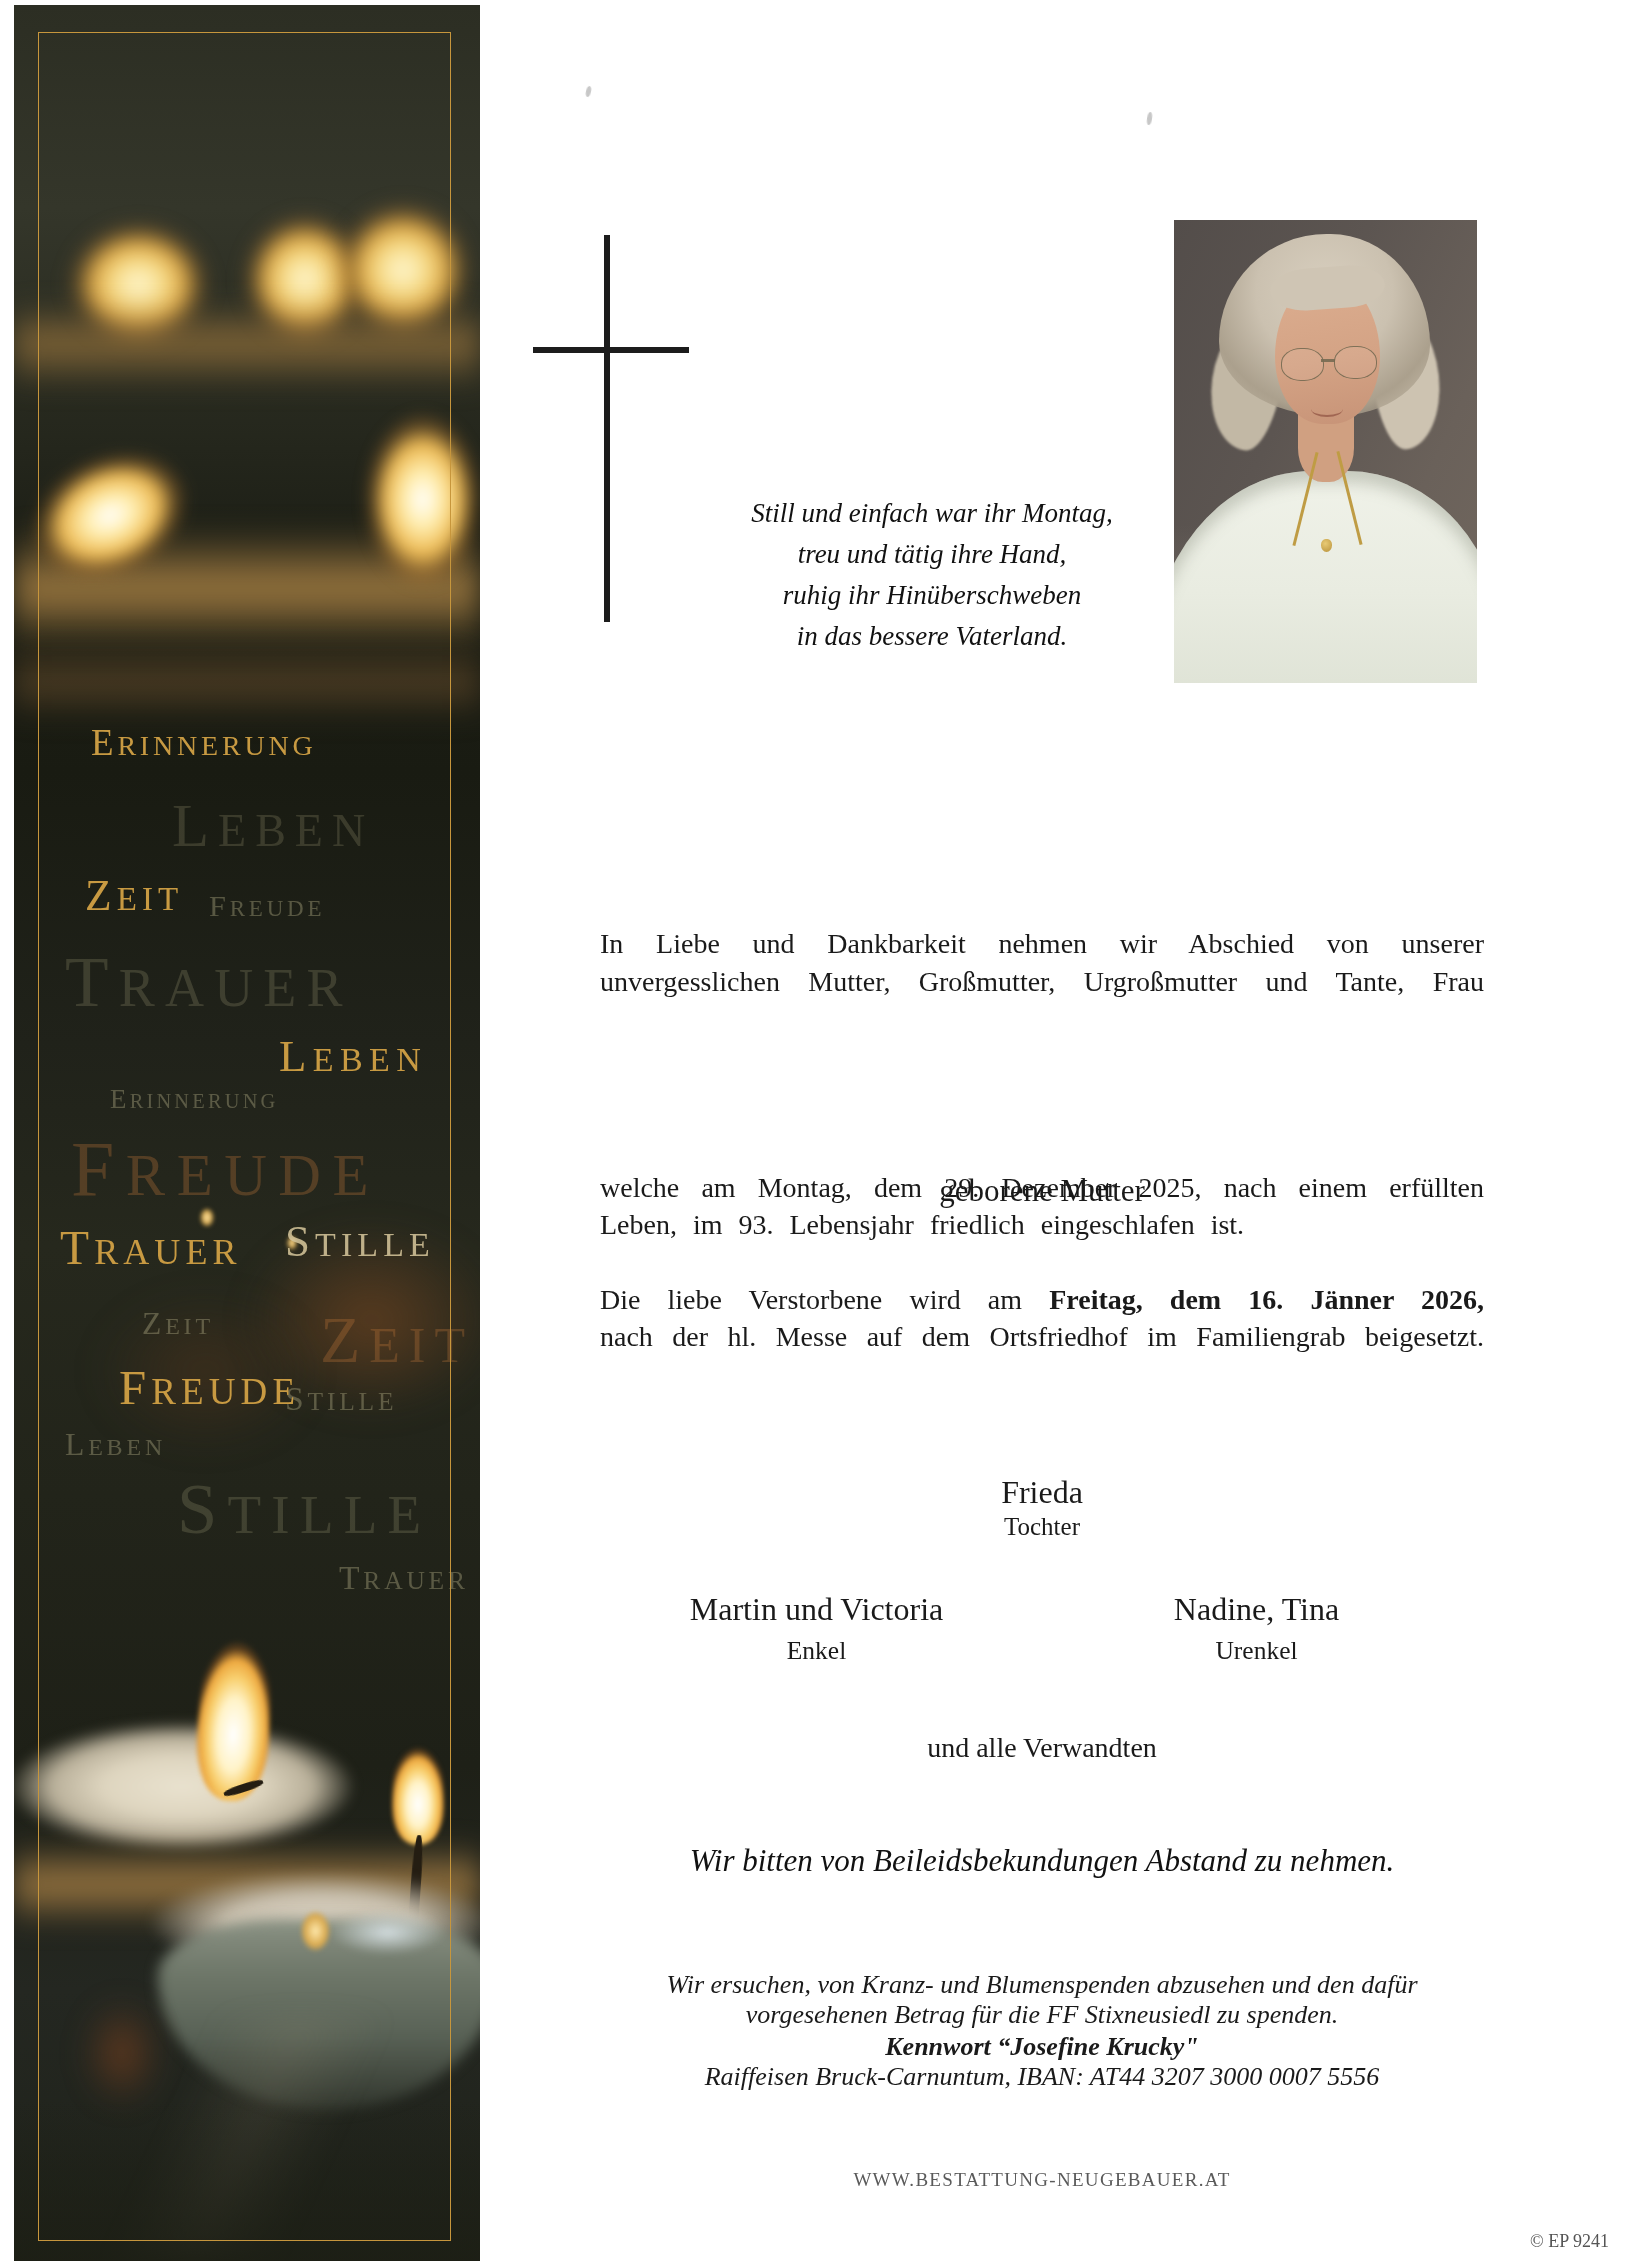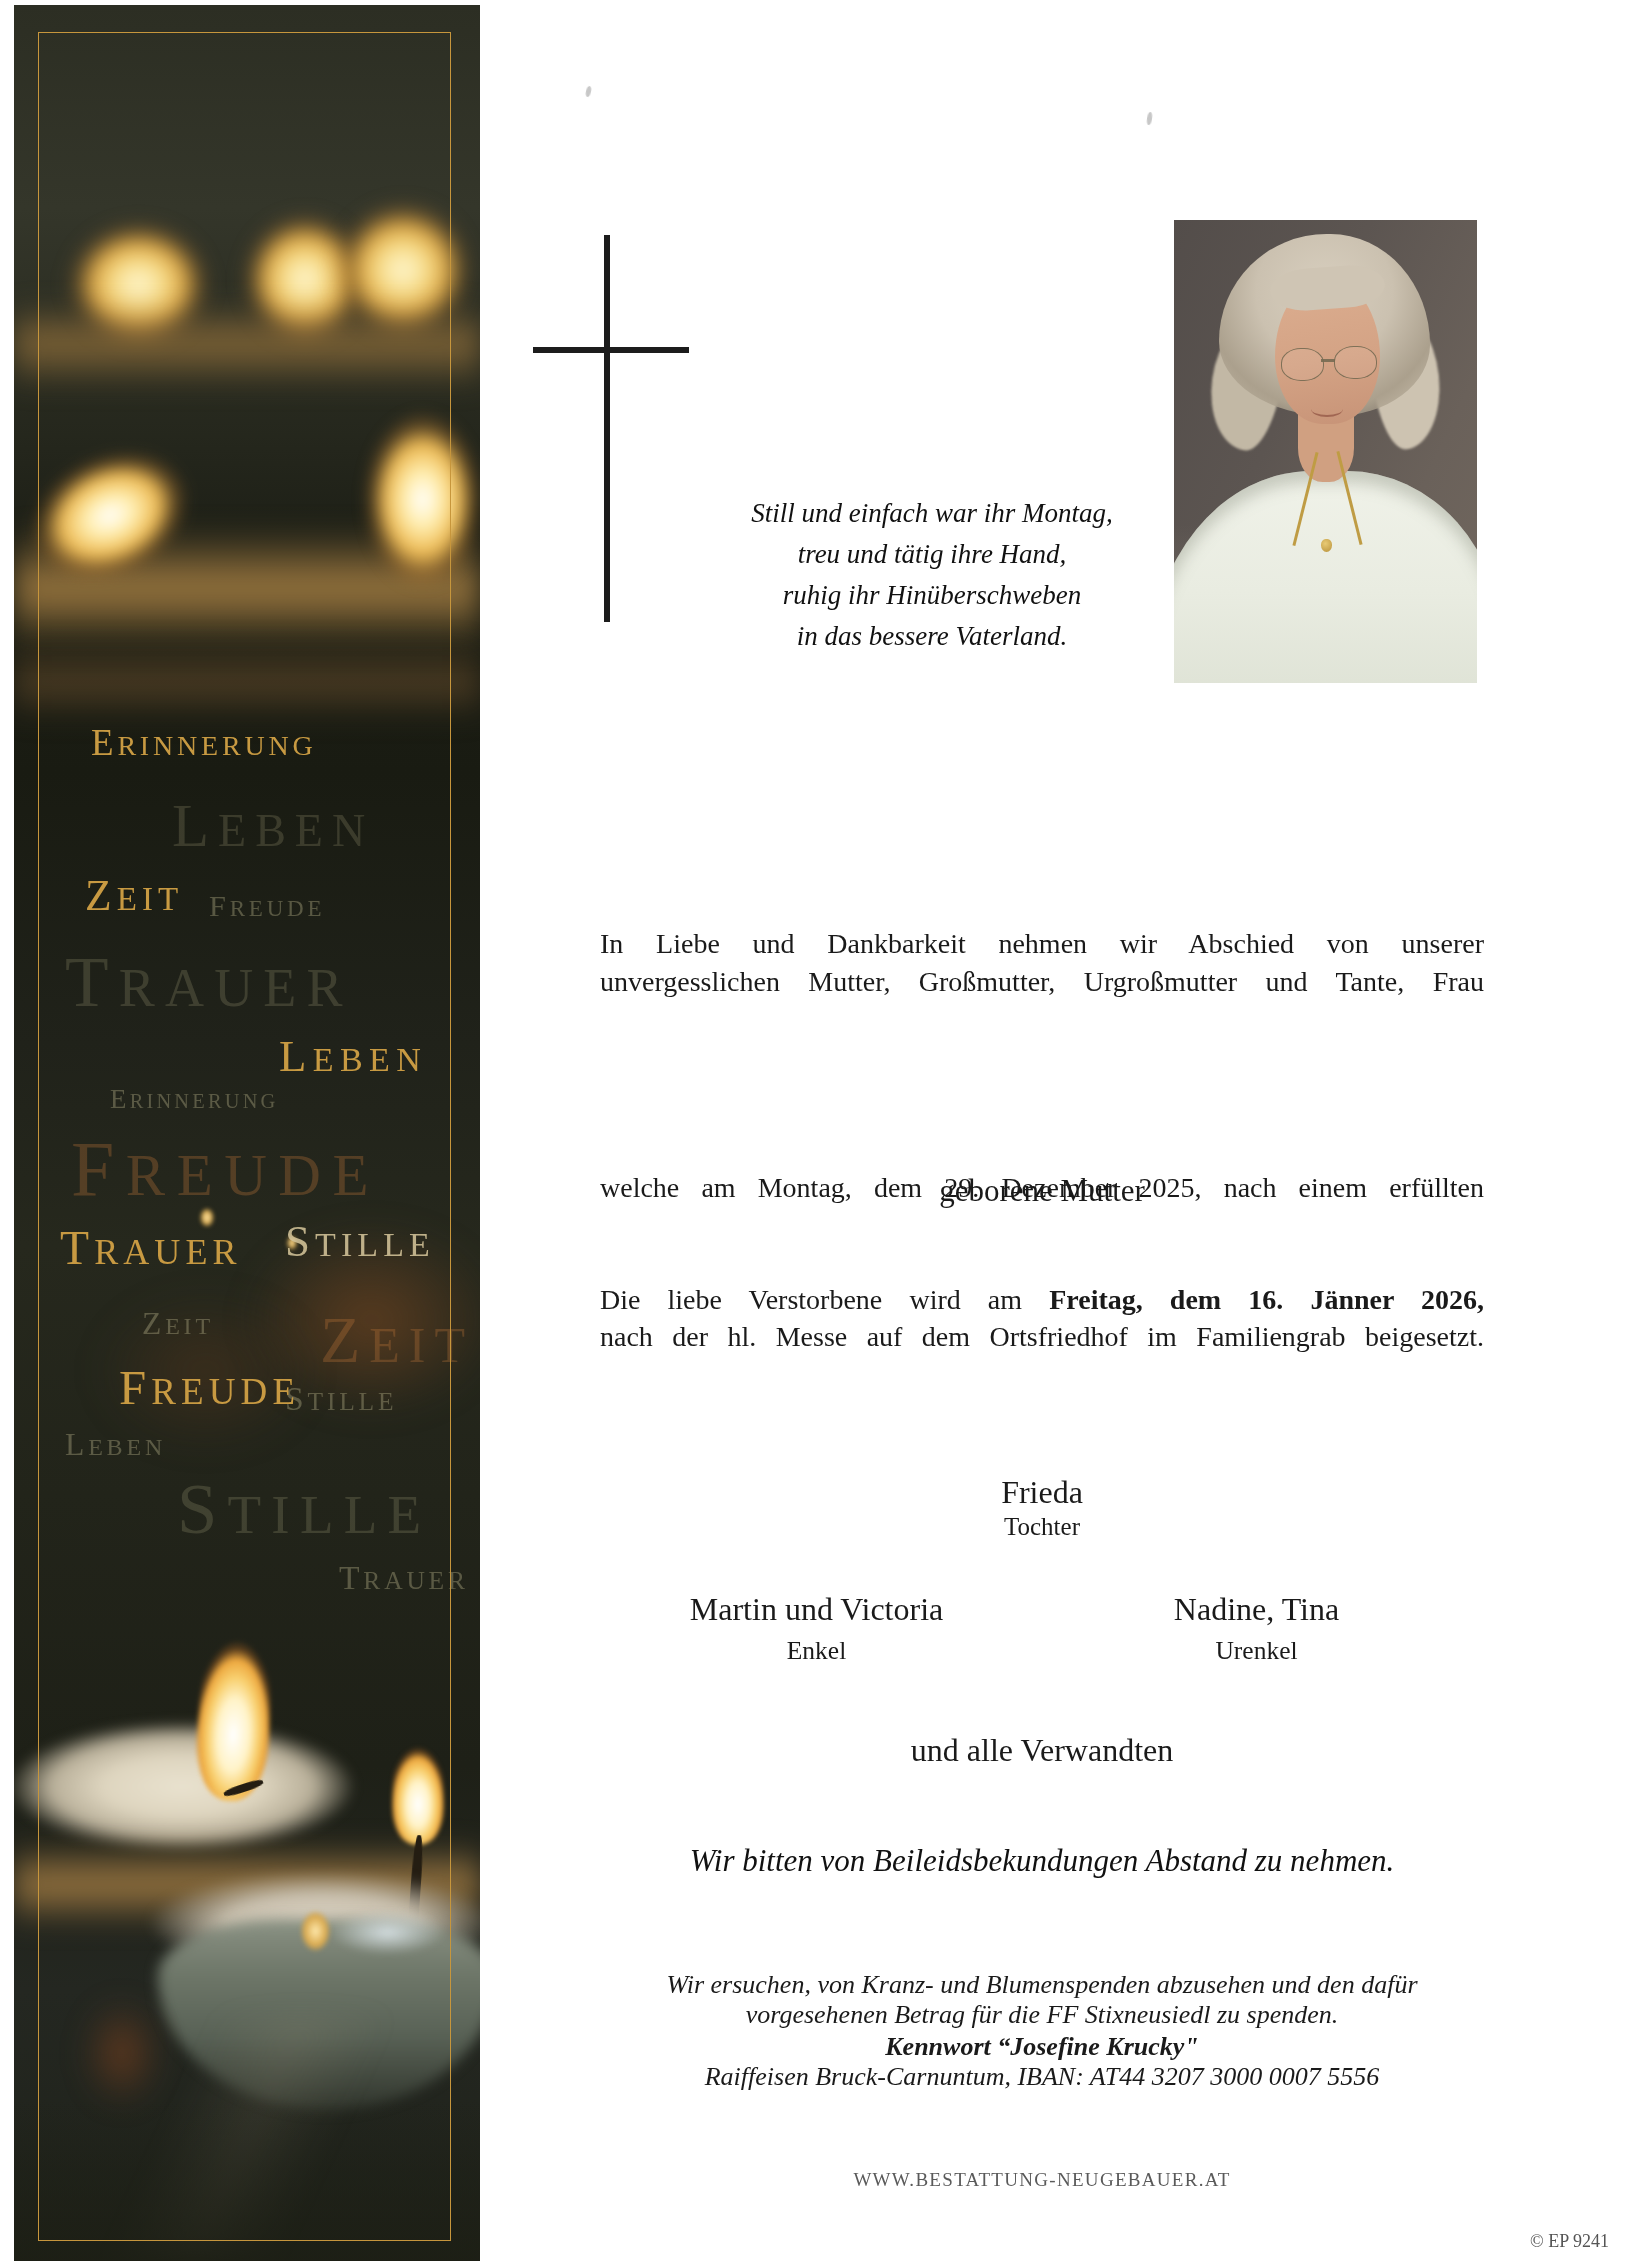--- a/index.html
+++ b/index.html
@@ -86,21 +86,21 @@
   .maiden{top:1173px;text-align:center;font-size:31px;}
   .death{top:1169px;font-size:28px;line-height:37px;}
   .spaced{word-spacing:9px;}
   .funeral{top:1281px;font-size:28px;line-height:37px;}
   .m-primary-name{top:1474px;text-align:center;font-size:32px;}
   .m-primary-rel{top:1513px;text-align:center;font-size:25px;}
   .m-col{position:absolute;top:1591px;width:357px;text-align:center;font-size:32px;}
   .m-col .rel{margin-top:7.7px;font-size:25.5px;}
   .m-left{left:638px;}
   .m-right{left:1078px;}
-  .closing{top:1732px;text-align:center;font-size:32px;}
+  .closing{top:1732px;text-align:center;font-size:28px;}
   .condolence{top:1843px;text-align:center;font-style:italic;font-size:31px;color:#111;}
   .donation{top:1970px;text-align:center;font-style:italic;font-size:26px;line-height:30px;}
   .donation .kw{font-weight:bold;margin-top:1.9px;}
   .website{top:2169px;text-align:center;font-size:19px;letter-spacing:1.3px;color:#5a5a5a;}
   .printcode{position:absolute;left:1530px;top:2231px;font-size:18px;color:#555;}
 
   .speck{position:absolute;background:rgba(130,130,130,.45);border-radius:50%;filter:blur(0.6px);}
 </style>
 </head>
 <body>
@@ -194,20 +194,21 @@
 
   <div class="col intro">
     <div class="jline">In Liebe und Dankbarkeit nehmen wir Abschied von unserer</div>
     <div class="jline">unvergesslichen Mutter, Großmutter, Urgroßmutter und Tante, Frau</div>
   </div>
 
   <div class="col maiden">geborene Mutter</div>
 
   <div class="col death">
     <div class="jline">welche am Montag, dem 29. Dezember 2025, nach einem erfüllten</div>
+    <div class="spaced">Leben, im 93. Lebensjahr friedlich eingeschlafen ist.</div>
   </div>
 
   <div class="col funeral">
     <div class="jline"><span>Die liebe Verstorbene wird am </span><b>Freitag, dem 16. Jänner 2026,</b></div>
     <div class="jline">nach der hl. Messe auf dem Ortsfriedhof im Familiengrab beigesetzt.</div>
   </div>
 
   <div class="col m-primary-name">Frieda</div>
   <div class="col m-primary-rel">Tochter</div>
 

